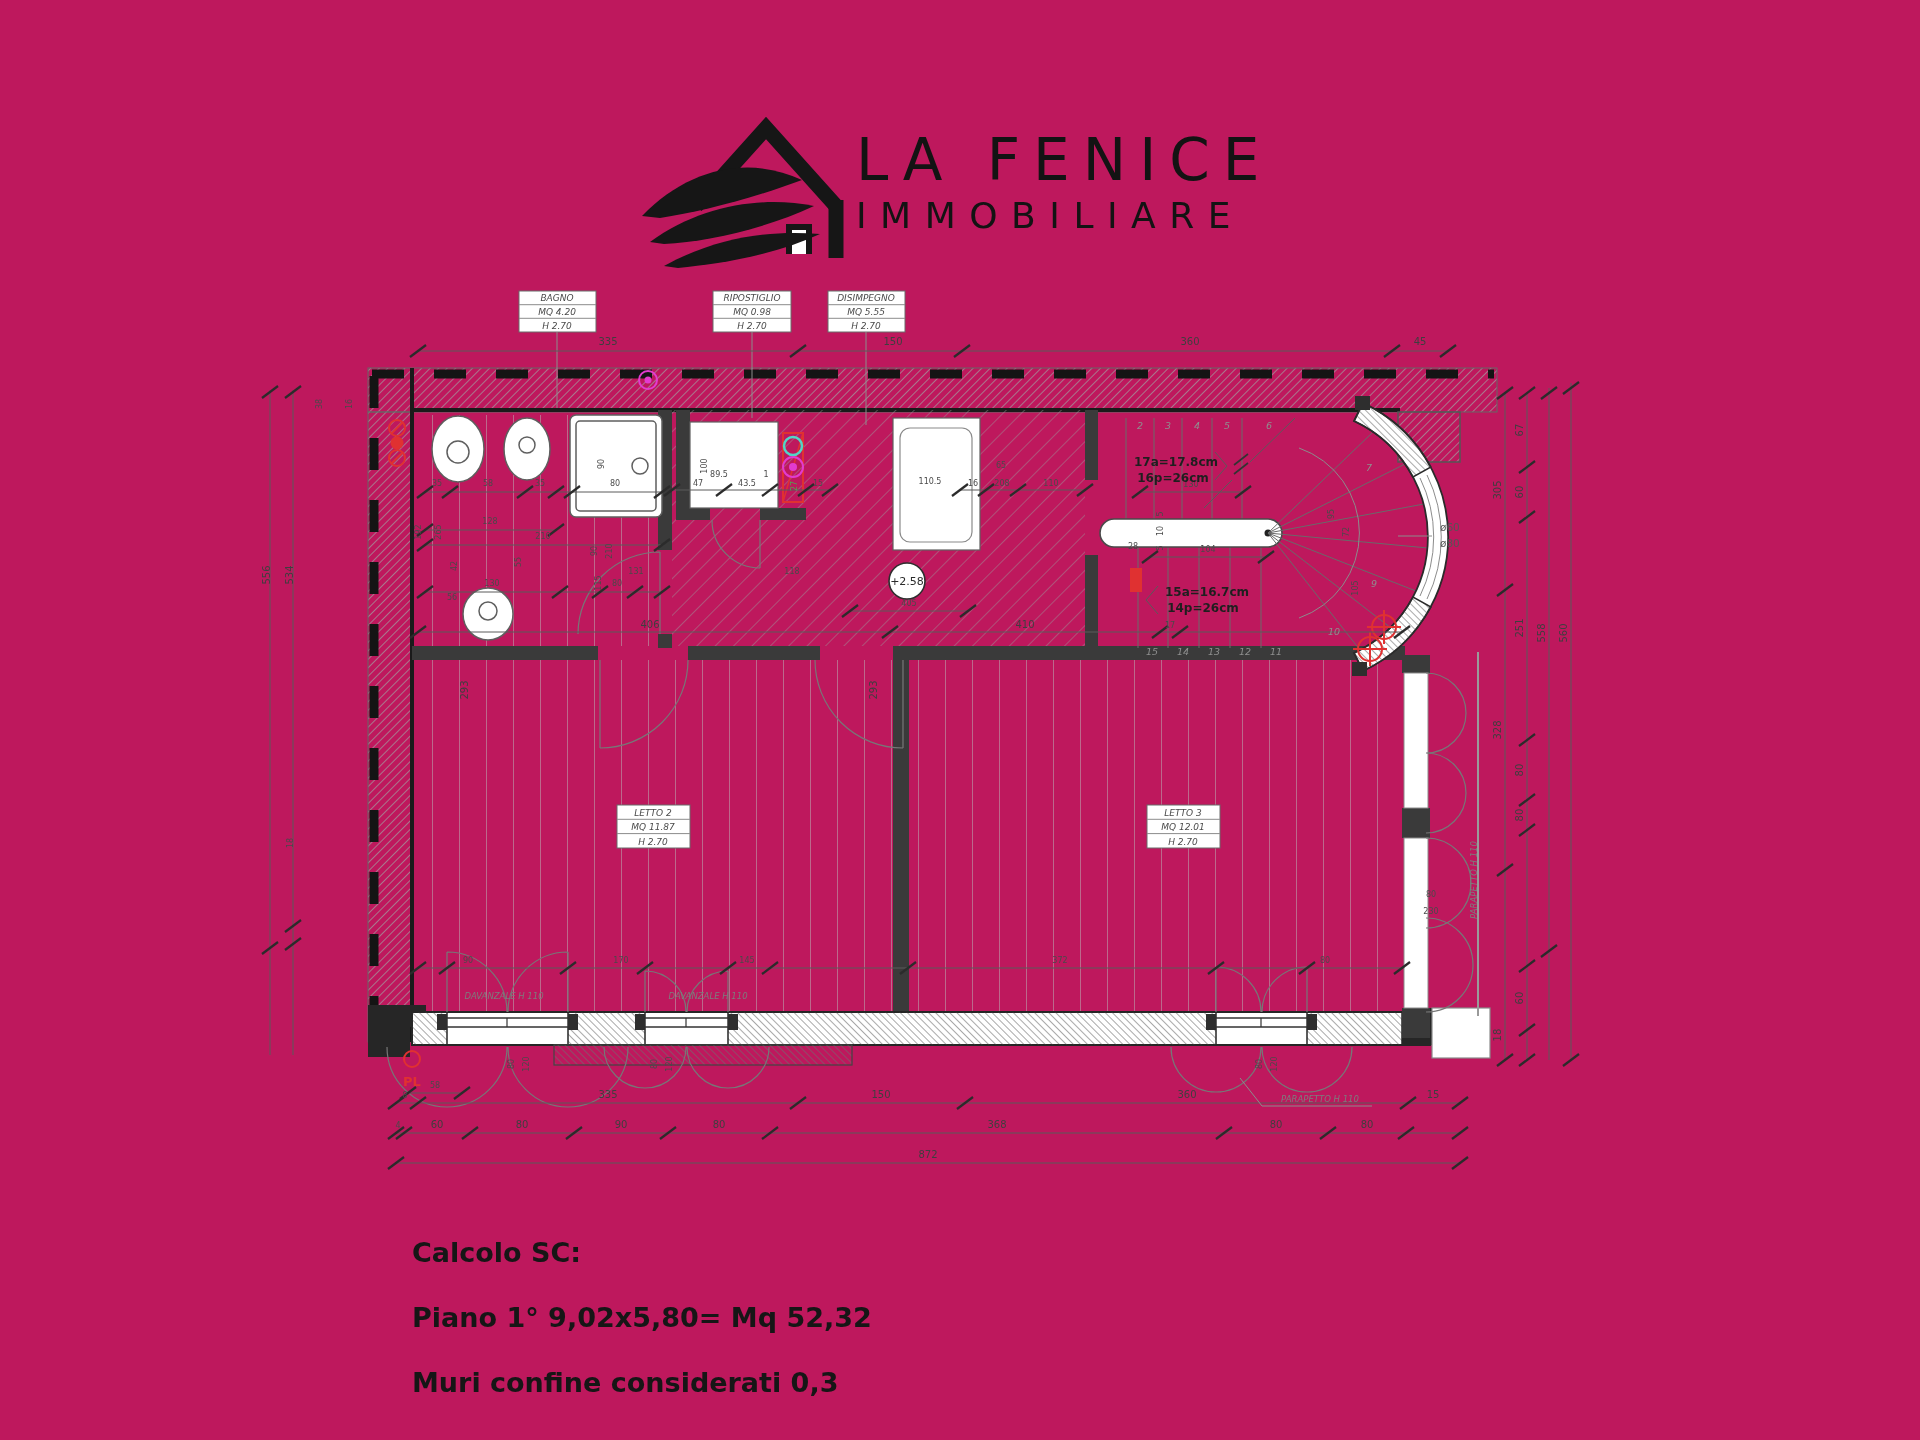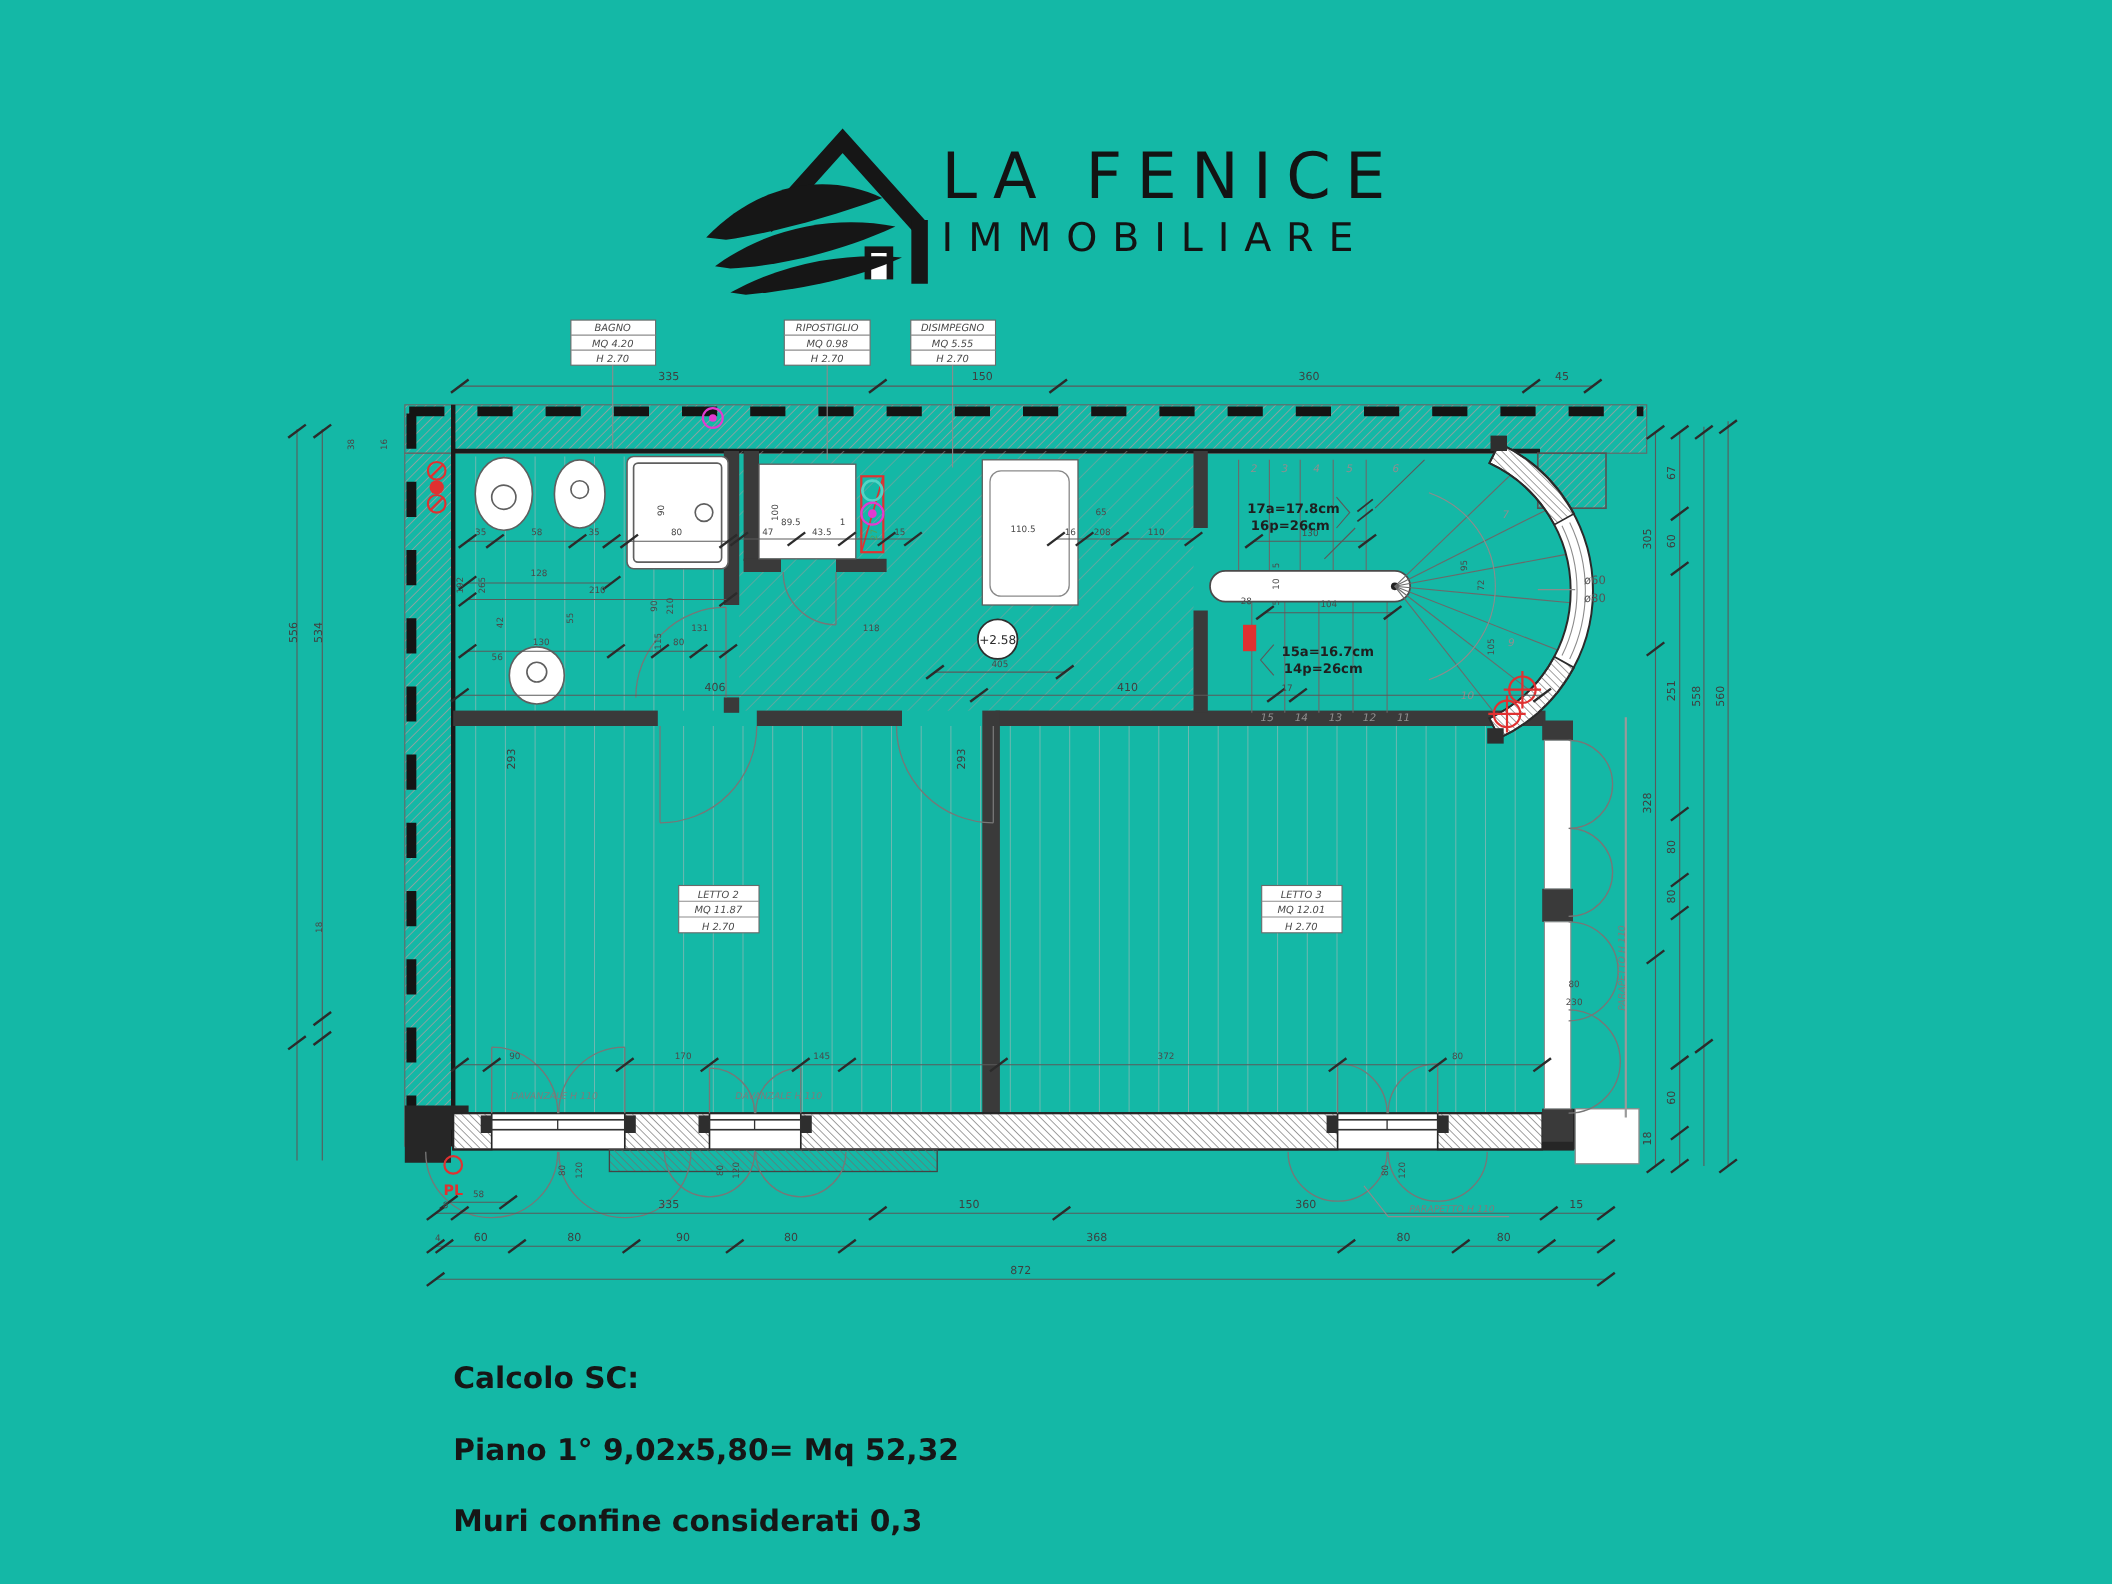--- a/index.html
+++ b/index.html
@@ -1,16 +1,16 @@
 <!DOCTYPE html>
 <html><head>
 <meta charset="utf-8">
 <style>
   html,body{margin:0;padding:0;background:#ffffff;}
-  #stage{width:1920px;height:1440px;position:relative;background:#14b8a6;}
+  #stage{width:1920px;height:1440px;position:relative;background:#be185d;}
   svg{display:block;}
   text{font-family:"DejaVu Sans",sans-serif;}
   .d  {font-size:10px; fill:#3f3f3f; text-anchor:middle;}
   .ds {font-size:8px;  fill:#4a4a4a; text-anchor:middle;}
   .stp{font-size:9.5px; font-style:italic; fill:#8f8f8f; text-anchor:middle;}
   .rb {font-size:9px;  font-style:italic; fill:#4a4a4a; text-anchor:middle;}
   .nt {font-size:8.5px; font-style:italic; fill:#7d7d7d; text-anchor:middle;}
   .sn {font-size:12px; font-weight:700; fill:#1f1f1f; text-anchor:middle;}
   .dia{font-size:10.5px; fill:#555; text-anchor:start;}
   .lvl{font-size:11px; fill:#2b2b2b; text-anchor:middle;}

